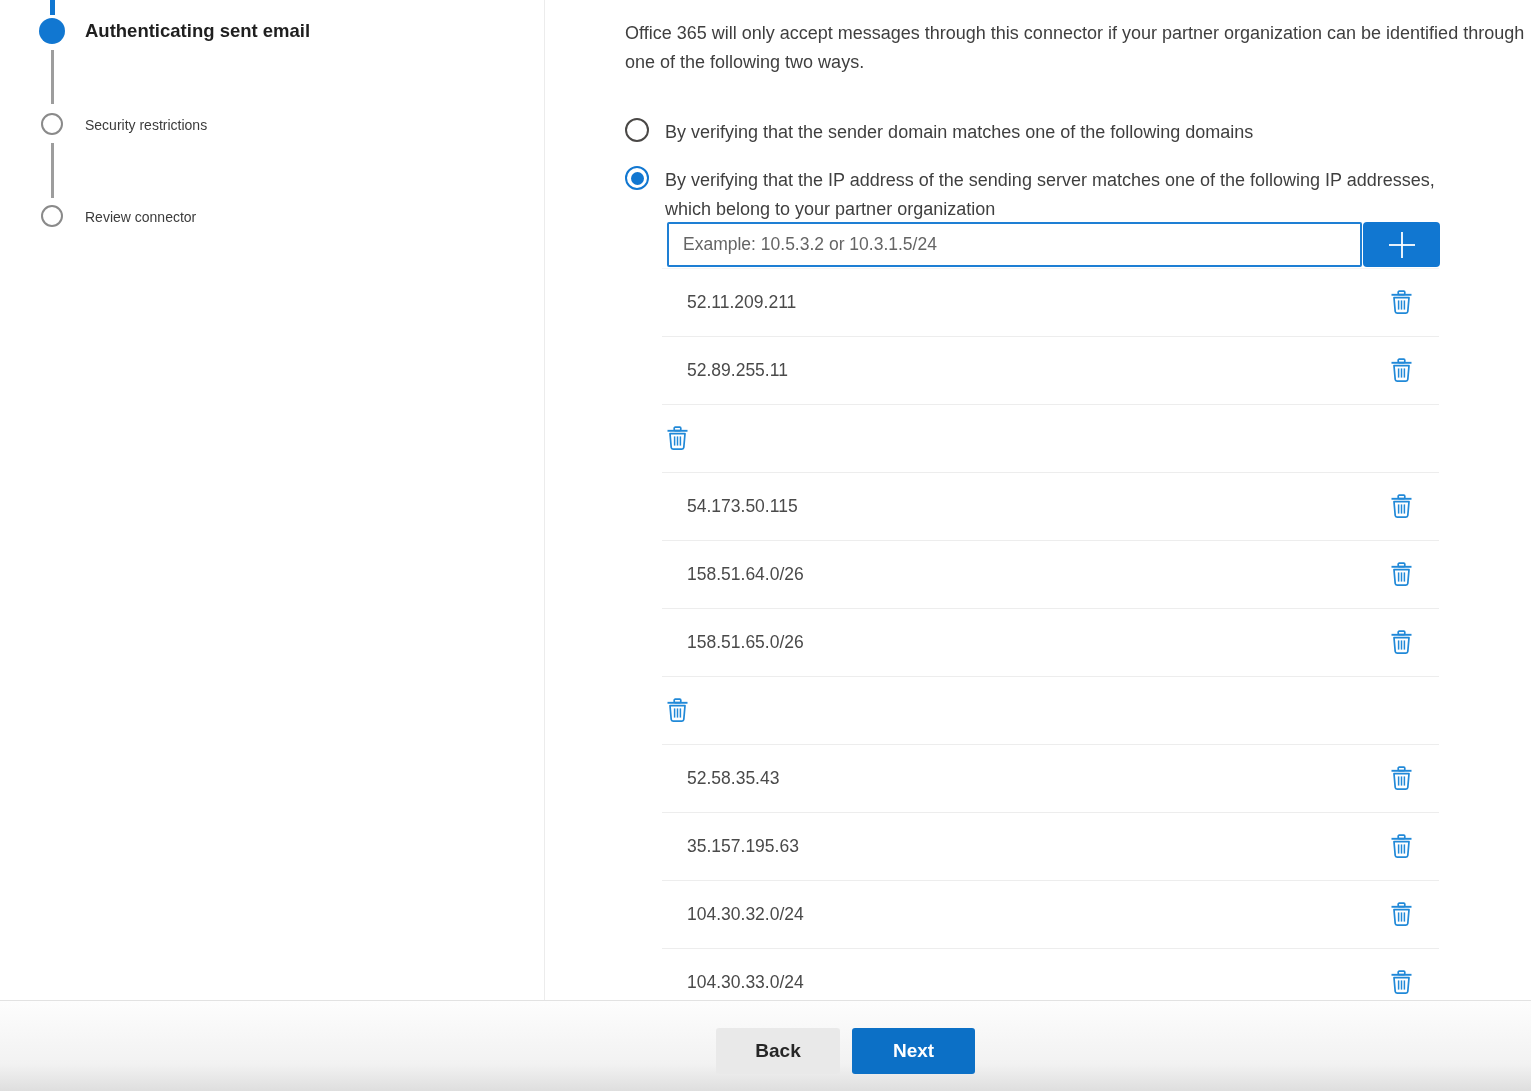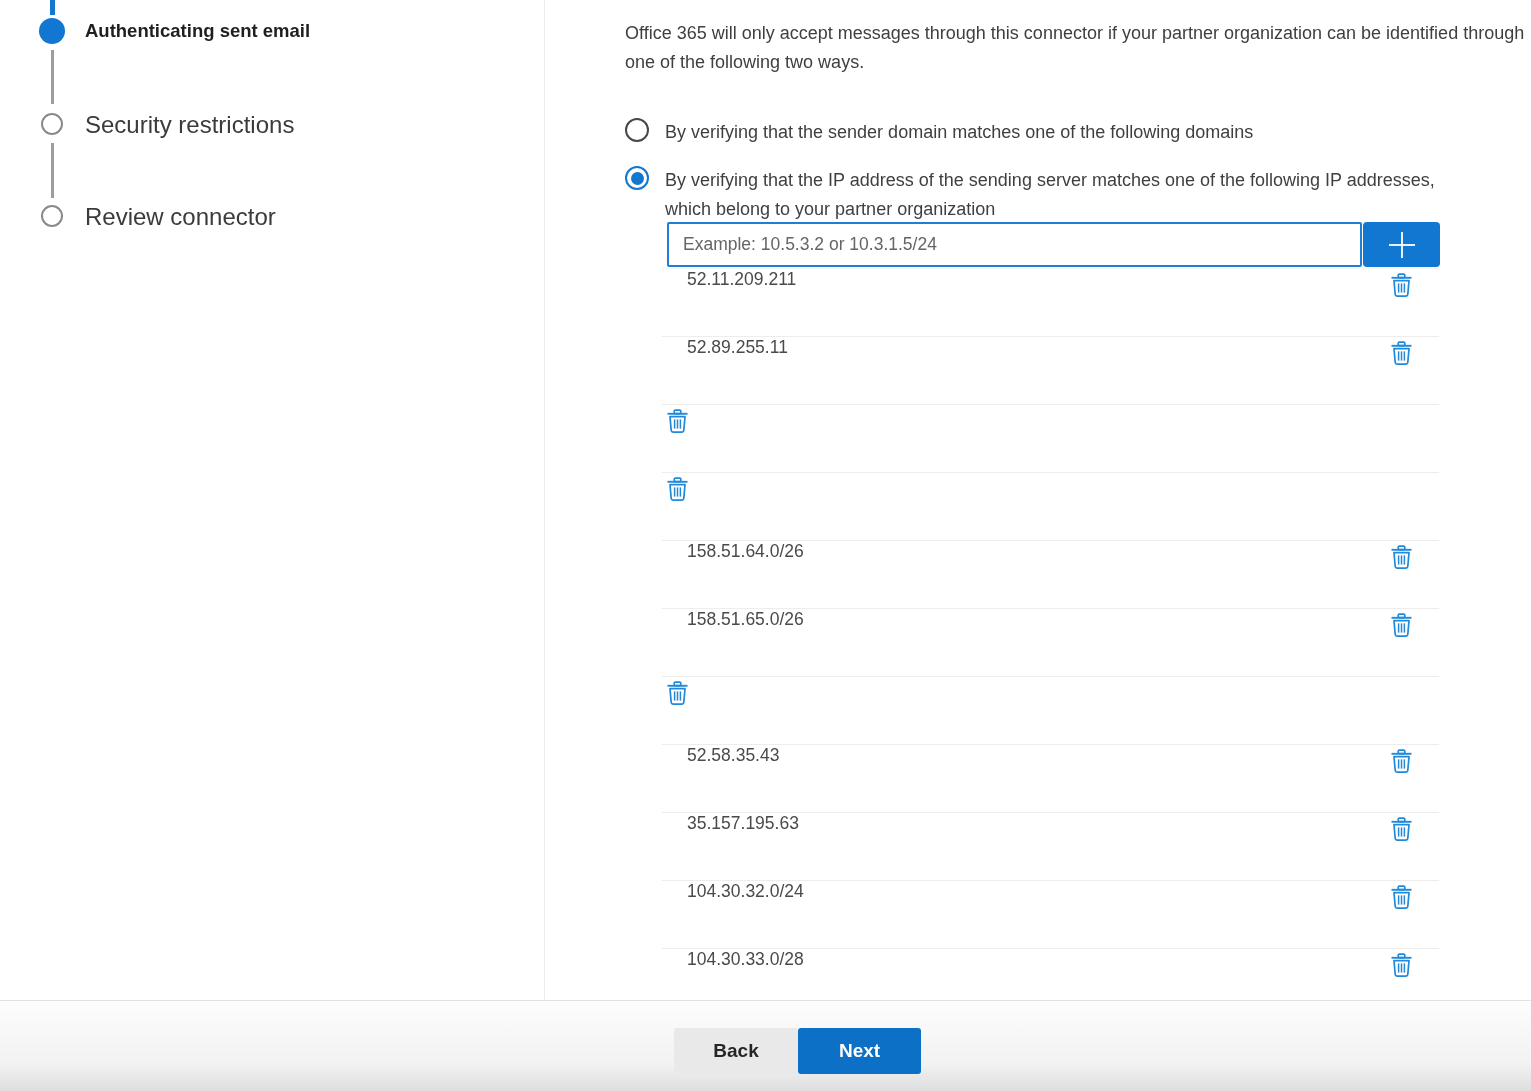--- a/index.html
+++ b/index.html
@@ -28,21 +28,21 @@
     left: 39px; top: 18px; width: 26px; height: 26px;
     background: #1177d1; border: none;
   }
   .step-circle.upcoming {
     width: 22px; height: 22px; border: 2.5px solid #8a8a8a;
   }
   .circle-2 { left: 41px; top: 113px; }
   .circle-3 { left: 41px; top: 205px; }
 
   .step-label {
-    position: absolute; left: 85px; font-size: 24px; color: #3b3b3b;
+    position: absolute; left: 85px; font-size: 14px; color: #3b3b3b;
     line-height: 22px; white-space: nowrap; cursor: pointer;
   }
   .step-label.current { top: 20px; font-weight: bold; color: #1f1f1f; font-size: 18.5px; }
   .step-label.lbl-2 { top: 114px; }
   .step-label.lbl-3 { top: 206px; }
 
   
   .content { position: absolute; left: 618px; top: 0; width: 913px; height: 1000px; margin-left: 7px; }
   .intro {
     margin-top: 19px; width: 905px;
@@ -74,37 +74,37 @@
     background: #1177d1; border: none; border-radius: 4px;
     display: flex; align-items: center; justify-content: center; cursor: pointer;
   }
 
   
   .ip-list {
     position: absolute; left: 37px; top: 268px; width: 777px;
     border-top: 1px solid #f4f4f4;
   }
   .ip-row {
-    height: 68px; display: flex; align-items: flex-start;
+    height: 68px; display: flex; align-items: center;
     border-bottom: 1px solid #ededed; background: #fff;
   }
   .ip-row:first-child { border-top: none; }
   .ip-text { padding-left: 25px; font-size: 17.5px; color: #4a4a4a; flex: 1 1 auto; }
   .trash-button {
     background: none; border: none; cursor: pointer;
     padding: 4px; margin-right: 22px; display: flex; align-items: center;
   }
 
   
   .footer {
     position: absolute; left: 0; top: 1000px; width: 1531px; height: 91px;
     border-top: 1px solid #e2e2e2;
     background: linear-gradient(#fdfdfd 0%, #f2f2f2 70%, #dedede 100%);
   }
-  .footer-buttons { position: absolute; left: 674px; top: 27px; display: flex; gap: 0; }
+  .footer-buttons { position: absolute; left: 716px; top: 27px; display: flex; gap: 12px; }
   .btn {
     height: 46px; border: none; border-radius: 3px;
     font-family: "Liberation Sans", "DejaVu Sans", sans-serif;
     font-size: 19px; font-weight: 600; cursor: pointer;
     display: flex; align-items: center; justify-content: center;
   }
   .btn-back { width: 124px; background: #e9e9e9; color: #262626; }
   .btn-next { width: 123px; background: #0c70c6; color: #ffffff; }
 </style>
 </head>
@@ -185,20 +185,21 @@
               <rect x="8.2" y="1.2" width="6.6" height="3.4" rx="1" fill="none" stroke="#2189d8" stroke-width="1.7"></rect>
               <line x1="1.5" y1="4.8" x2="21.5" y2="4.8" stroke="#2189d8" stroke-width="1.9"></line>
               <path d="M4 7.6 L5.2 21.4 a1.9 1.9 0 0 0 1.9 1.7 h8.8 a1.9 1.9 0 0 0 1.9-1.7 L19 7.6 Z" fill="none" stroke="#2189d8" stroke-width="1.7" stroke-linejoin="round"></path>
               <line x1="8.6" y1="10.4" x2="8.6" y2="19.6" stroke="#2189d8" stroke-width="1.5"></line>
               <line x1="11.5" y1="10.4" x2="11.5" y2="19.6" stroke="#2189d8" stroke-width="1.5"></line>
               <line x1="14.4" y1="10.4" x2="14.4" y2="19.6" stroke="#2189d8" stroke-width="1.5"></line>
             </svg>
           </button>
       </div>
       <div class="ip-row">
+        <span class="ip-text">54.173.50.115</span>
         <button class="trash-button">
             <svg width="23" height="25" viewBox="0 0 23 25">
               <rect x="8.2" y="1.2" width="6.6" height="3.4" rx="1" fill="none" stroke="#2189d8" stroke-width="1.7"></rect>
               <line x1="1.5" y1="4.8" x2="21.5" y2="4.8" stroke="#2189d8" stroke-width="1.9"></line>
               <path d="M4 7.6 L5.2 21.4 a1.9 1.9 0 0 0 1.9 1.7 h8.8 a1.9 1.9 0 0 0 1.9-1.7 L19 7.6 Z" fill="none" stroke="#2189d8" stroke-width="1.7" stroke-linejoin="round"></path>
               <line x1="8.6" y1="10.4" x2="8.6" y2="19.6" stroke="#2189d8" stroke-width="1.5"></line>
               <line x1="11.5" y1="10.4" x2="11.5" y2="19.6" stroke="#2189d8" stroke-width="1.5"></line>
               <line x1="14.4" y1="10.4" x2="14.4" y2="19.6" stroke="#2189d8" stroke-width="1.5"></line>
             </svg>
           </button>
@@ -274,21 +275,21 @@
               <rect x="8.2" y="1.2" width="6.6" height="3.4" rx="1" fill="none" stroke="#2189d8" stroke-width="1.7"></rect>
               <line x1="1.5" y1="4.8" x2="21.5" y2="4.8" stroke="#2189d8" stroke-width="1.9"></line>
               <path d="M4 7.6 L5.2 21.4 a1.9 1.9 0 0 0 1.9 1.7 h8.8 a1.9 1.9 0 0 0 1.9-1.7 L19 7.6 Z" fill="none" stroke="#2189d8" stroke-width="1.7" stroke-linejoin="round"></path>
               <line x1="8.6" y1="10.4" x2="8.6" y2="19.6" stroke="#2189d8" stroke-width="1.5"></line>
               <line x1="11.5" y1="10.4" x2="11.5" y2="19.6" stroke="#2189d8" stroke-width="1.5"></line>
               <line x1="14.4" y1="10.4" x2="14.4" y2="19.6" stroke="#2189d8" stroke-width="1.5"></line>
             </svg>
           </button>
       </div>
       <div class="ip-row">
-        <span class="ip-text">104.30.33.0/28</span>
+        <span class="ip-text">104.30.33.0/24</span>
         <button class="trash-button">
             <svg width="23" height="25" viewBox="0 0 23 25">
               <rect x="8.2" y="1.2" width="6.6" height="3.4" rx="1" fill="none" stroke="#2189d8" stroke-width="1.7"></rect>
               <line x1="1.5" y1="4.8" x2="21.5" y2="4.8" stroke="#2189d8" stroke-width="1.9"></line>
               <path d="M4 7.6 L5.2 21.4 a1.9 1.9 0 0 0 1.9 1.7 h8.8 a1.9 1.9 0 0 0 1.9-1.7 L19 7.6 Z" fill="none" stroke="#2189d8" stroke-width="1.7" stroke-linejoin="round"></path>
               <line x1="8.6" y1="10.4" x2="8.6" y2="19.6" stroke="#2189d8" stroke-width="1.5"></line>
               <line x1="11.5" y1="10.4" x2="11.5" y2="19.6" stroke="#2189d8" stroke-width="1.5"></line>
               <line x1="14.4" y1="10.4" x2="14.4" y2="19.6" stroke="#2189d8" stroke-width="1.5"></line>
             </svg>
           </button>

